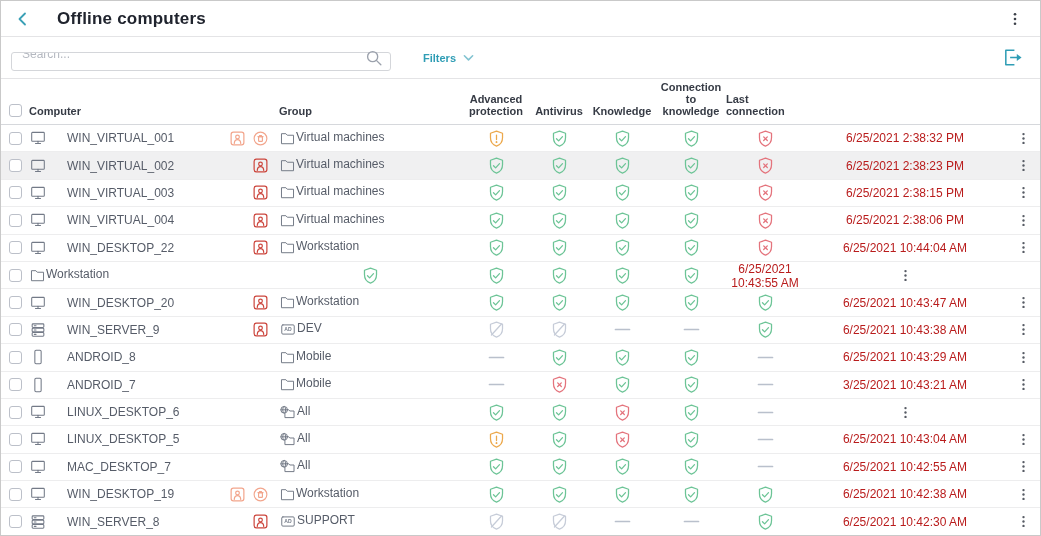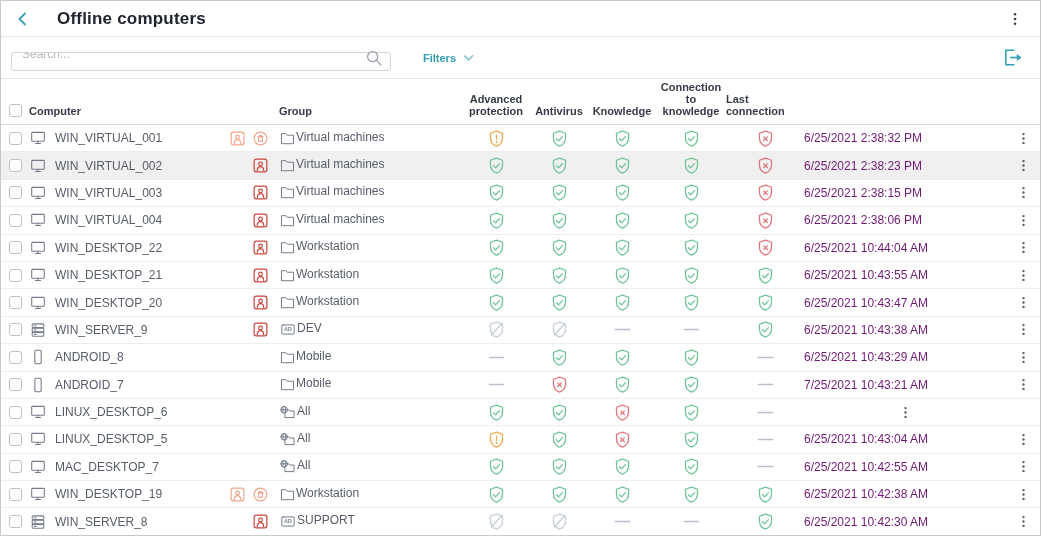--- a/index.html
+++ b/index.html
@@ -55,25 +55,25 @@
     height:27.4px; display:grid; align-items:center;
     grid-template-columns:28px 250px 183px 68px 58px 68px 70px 78px 202px 1fr;
     border-bottom:1px solid #ededee; font-size:12px; color:#565c68;
   }
   .row.selected { background:#f0f0f1; }
   .cell-check { display:flex; justify-content:center; align-items:center; }
   .checkbox {
     width:13px; height:13px; border:1.5px solid #bcc0c9; border-radius:3px;
     background:#fff; cursor:pointer; display:inline-block;
   }
-  .cell-computer { display:flex; align-items:center; gap:8px; overflow:hidden; }
+  .cell-computer { display:flex; align-items:center; gap:20px; overflow:hidden; }
   .badges { margin-left:auto; margin-right:10px; display:flex; align-items:center; gap:6px; }
   .cell-group { display:flex; align-items:flex-start; gap:0; }
   .cell-status { display:flex; justify-content:center; align-items:center; }
-  .cell-last { font-size:12px; color:#701a75; }
+  .cell-last { font-size:12px; color:#b91c1c;text-align:center; }
   .cell-kebab { display:flex; justify-content:center; align-items:center; cursor:pointer; }
   .dev-icon, .grp-icon, .badge-icon, .shield-icon { display:flex; align-items:center; }
 </style>
 </head>
 <body>
 
 <div class="app">
 
   <div class="titlebar">
     <span class="back-btn">
@@ -560,39 +560,20 @@
               <circle cx="8" cy="8" r="1.45"></circle>
               <circle cx="8" cy="13.4" r="1.45"></circle>
             </svg>
           </span>
         </div>
       </div>
       <div class="row grid-cols">
         <div class="cell-check">
           <span class="checkbox"></span>
         </div>
-        <div class="cell-computer">
-          <span class="dev-icon">
-            <svg viewBox="0 0 24 24" width="18" height="18" fill="none" stroke="#737a87" stroke-width="1.4" stroke-linecap="round" stroke-linejoin="round">
-              <rect x="3.6" y="4.5" width="16.8" height="11.8" rx="1"></rect>
-              <line x1="12" y1="16.3" x2="12" y2="18.6"></line>
-              <path d="M8.6 19.4 h6.8"></path>
-            </svg>
-          </span>
-          <span>WIN_DESKTOP_21</span>
-          <span class="badges">
-            <span class="badge-icon">
-              <svg viewBox="0 0 24 24" width="17" height="17" fill="none" stroke="#cc453c" stroke-width="1.7" stroke-linecap="round" stroke-linejoin="round">
-                <rect x="3" y="3" width="18" height="18" rx="3.2"></rect>
-                <circle cx="12" cy="9.8" r="2.6"></circle>
-                <path d="M7.4 18.8 C7.8 15.2 9.7 13.7 12 13.7 C14.3 13.7 16.2 15.2 16.6 18.8"></path>
-              </svg>
-            </span>
-          </span>
-        </div>
         <div class="cell-group">
           <span class="grp-icon">
             <svg viewBox="0 0 24 24" width="17" height="17" fill="none" stroke="#737a87" stroke-width="1.4" stroke-linecap="round" stroke-linejoin="round">
               <path d="M3.5 18.8 V5.2 h6.2 l2 2.2 h8.8 v11.4 z"></path>
             </svg>
           </span>
           <span>Workstation</span>
         </div>
         <div class="cell-status">
           <span class="shield-icon">
@@ -934,21 +915,21 @@
             </svg>
           </span>
         </div>
         <div class="cell-status">
           <span class="shield-icon">
             <svg viewBox="0 0 19 19" width="19" height="19">
               <line x1="2.5" y1="9.5" x2="16.5" y2="9.5" stroke="#b9c0cc" stroke-width="1.7" stroke-linecap="round"></line>
             </svg>
           </span>
         </div>
-        <div class="cell-last">7/25/2021 10:43:21 AM</div>
+        <div class="cell-last">3/25/2021 10:43:21 AM</div>
         <div class="cell-kebab">
           <span style="display:flex">
             <svg width="13" height="15" viewBox="0 0 16 16" fill="#565b64">
               <circle cx="8" cy="2.6" r="1.45"></circle>
               <circle cx="8" cy="8" r="1.45"></circle>
               <circle cx="8" cy="13.4" r="1.45"></circle>
             </svg>
           </span>
         </div>
       </div>

